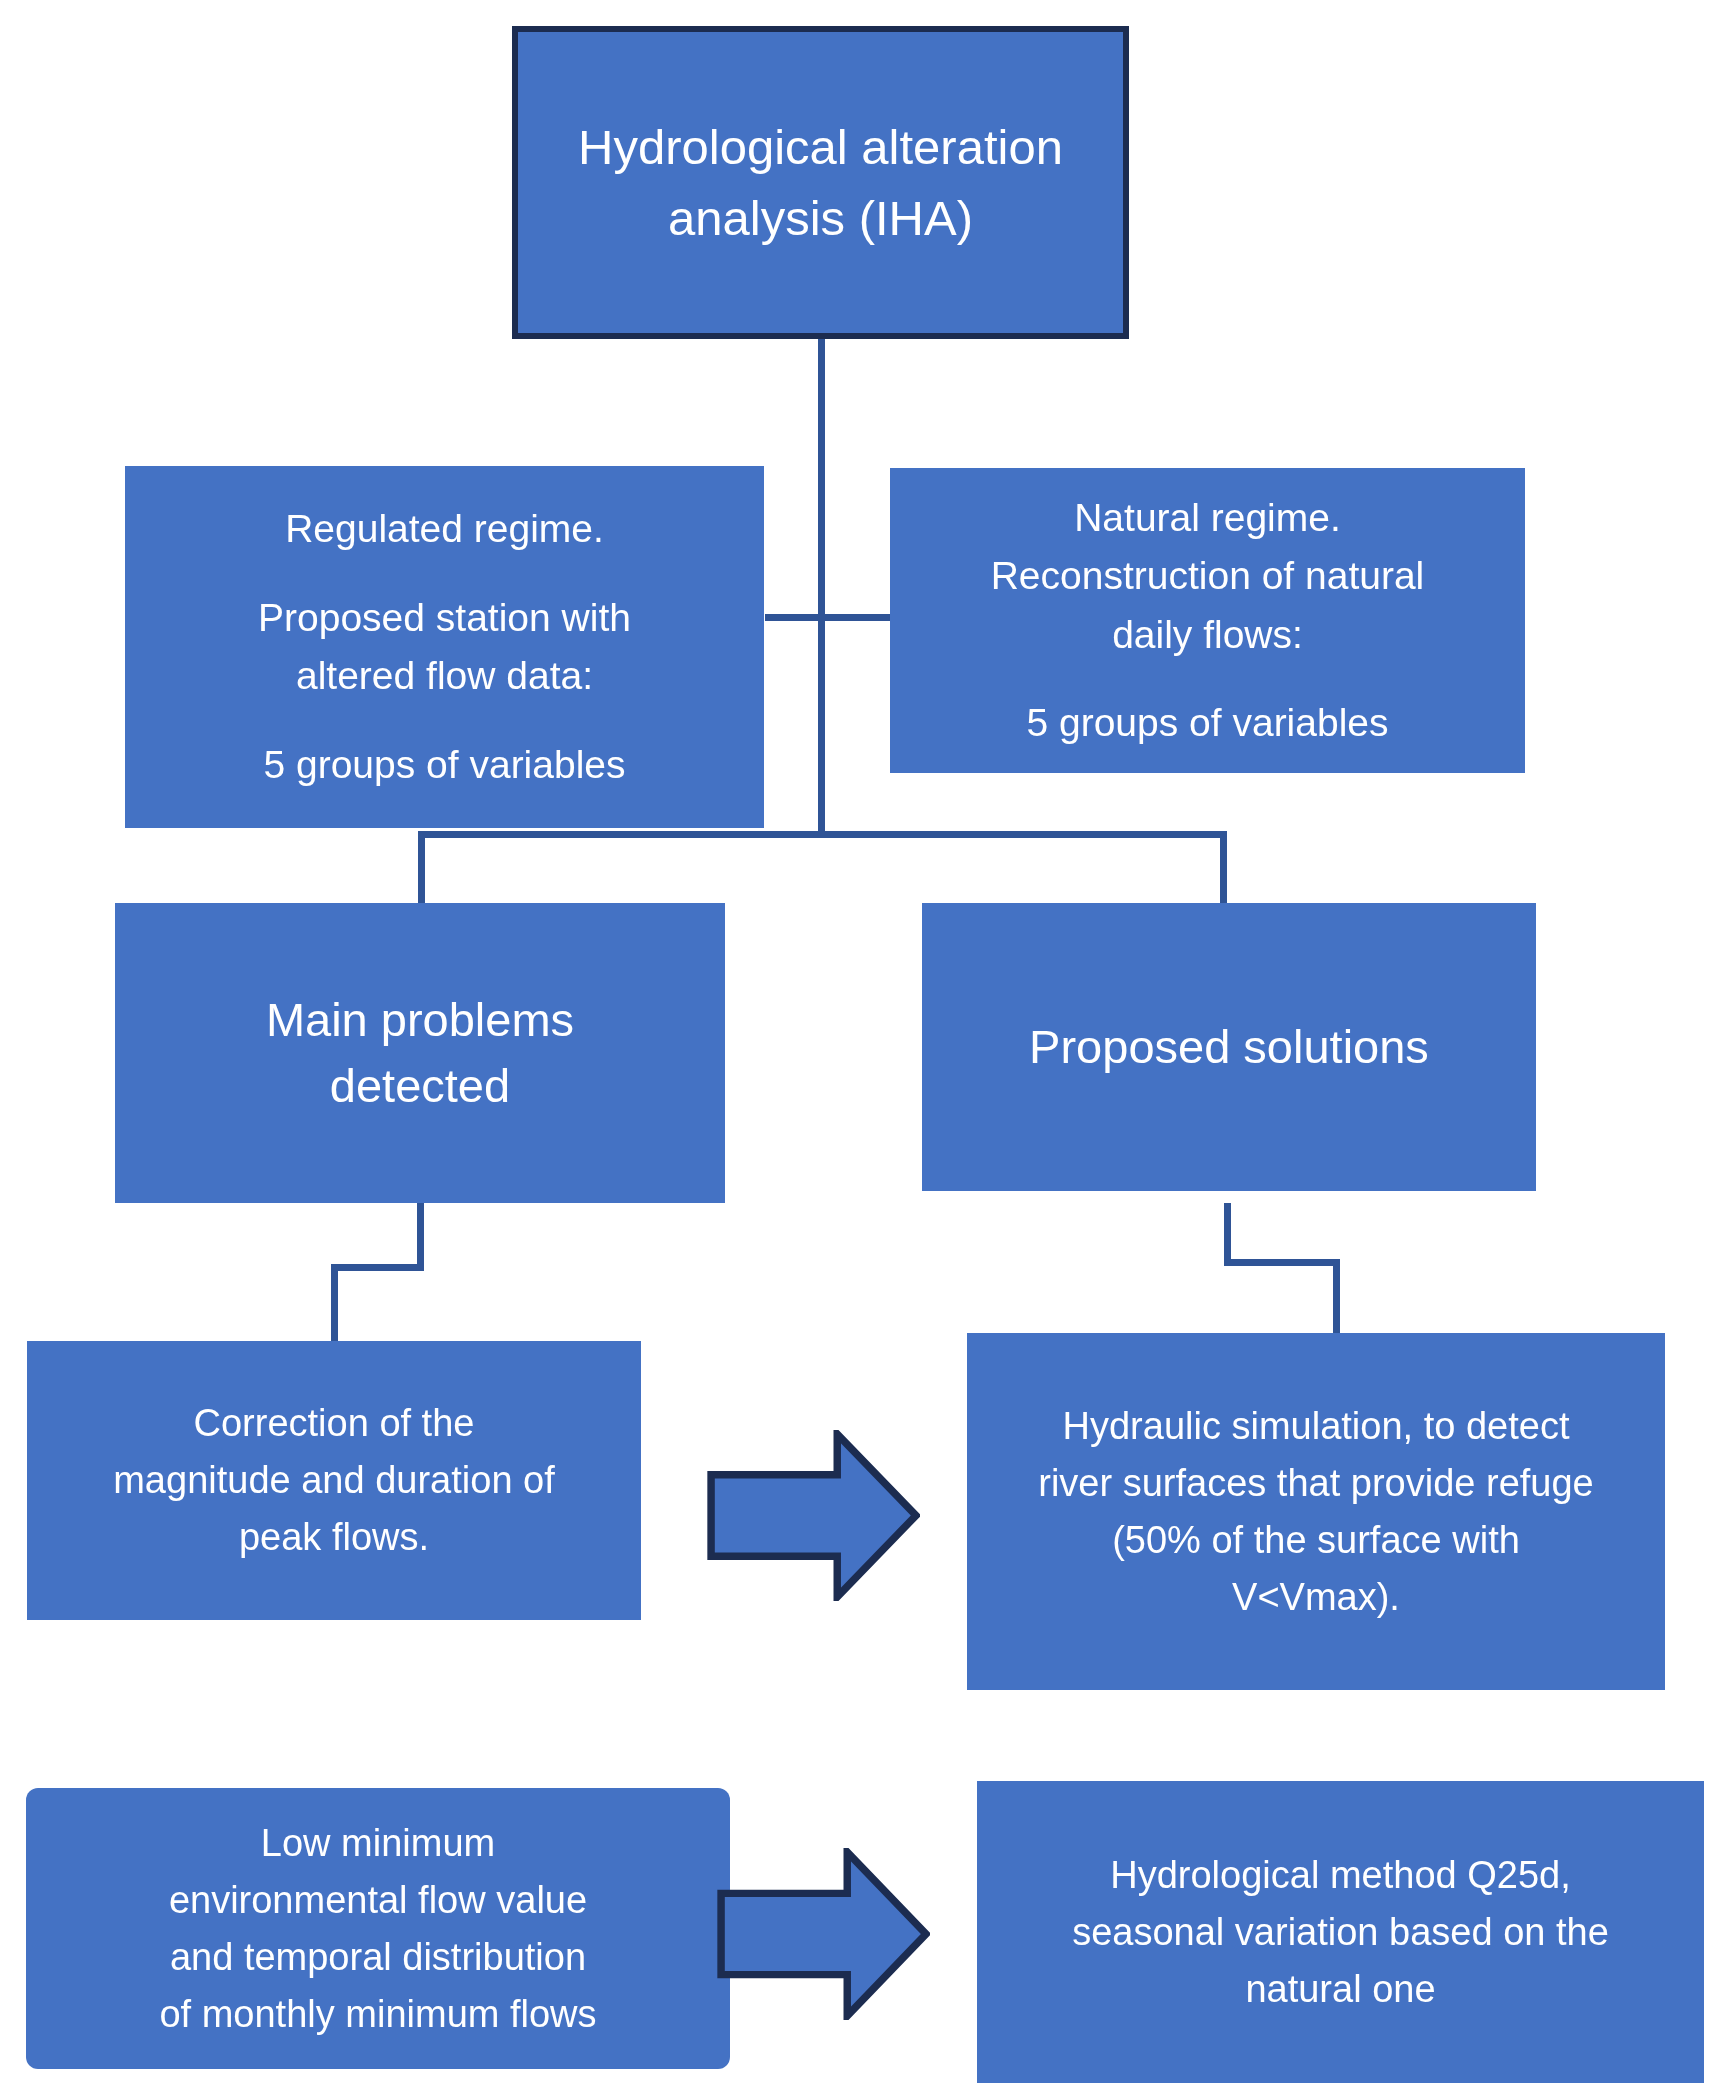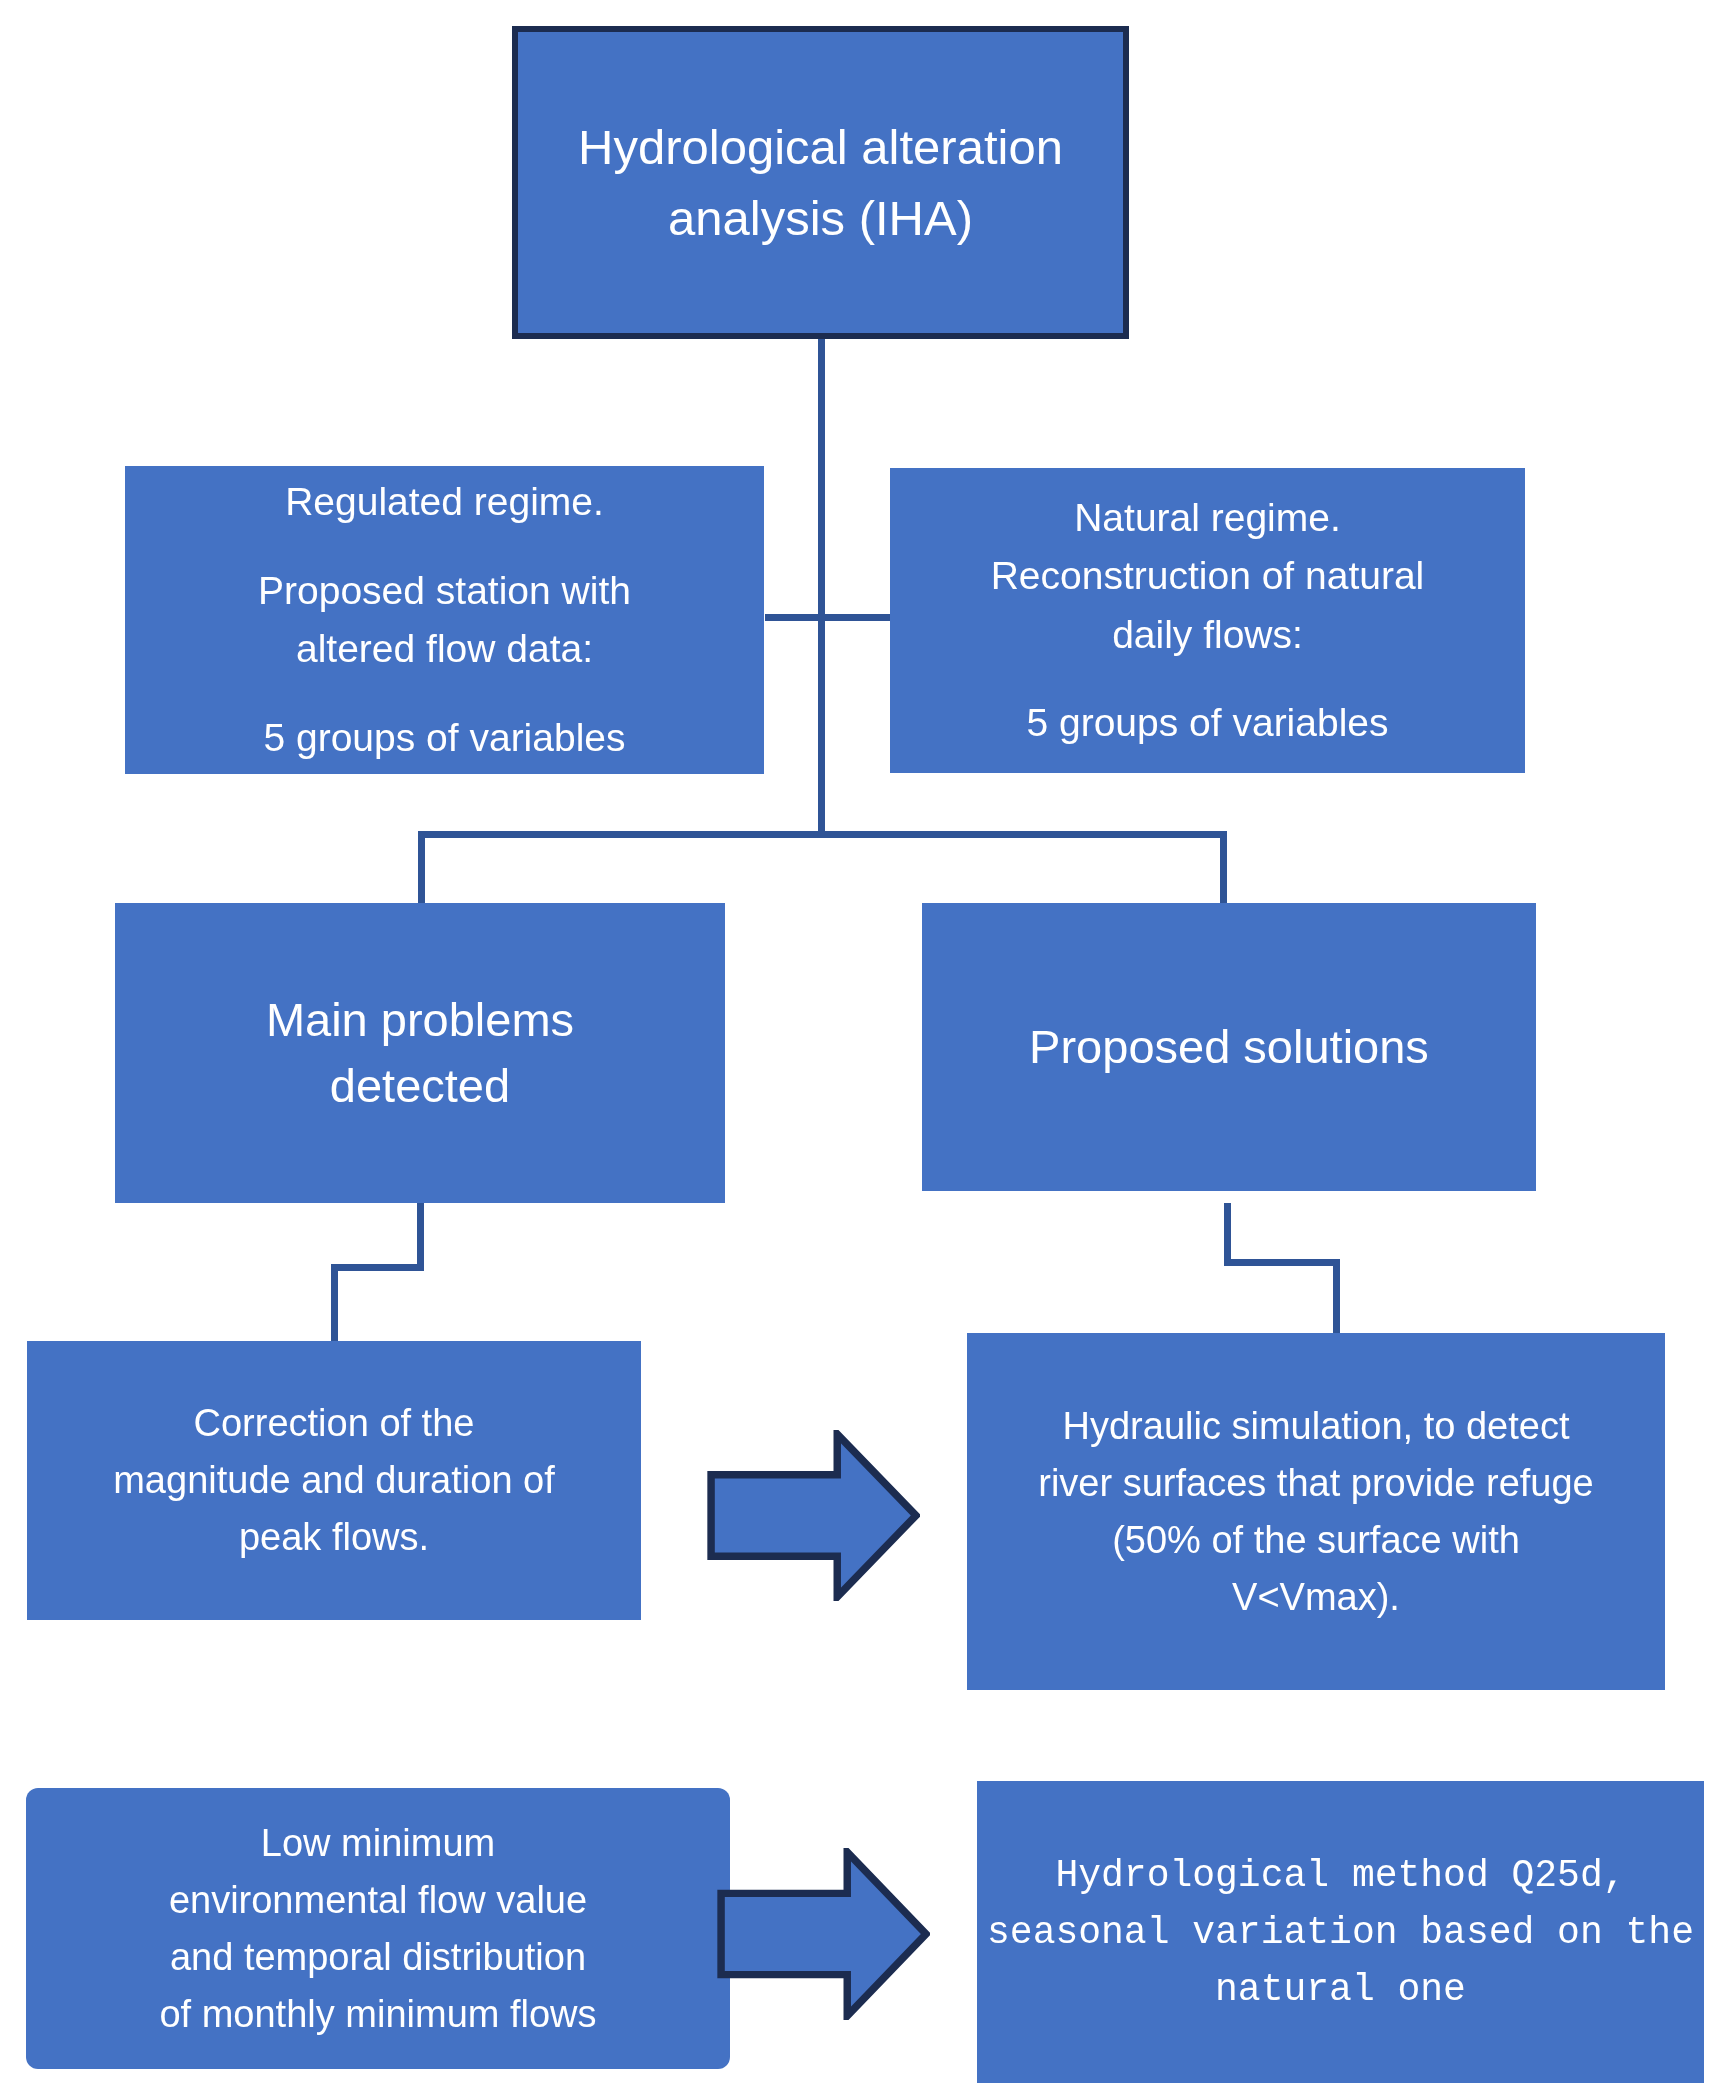--- a/index.html
+++ b/index.html
@@ -58,21 +58,21 @@
     <p>Hydrological alteration
 analysis (IHA)</p>
   </div>
 
   <div class="line" style="left:818px;top:339px;width:6.8px;height:496px;"></div>
   <div class="line" style="left:765px;top:614px;width:125px;height:6.8px;"></div>
   <div class="line" style="left:418px;top:831px;width:809px;height:6.8px;"></div>
   <div class="line" style="left:418px;top:831px;width:6.8px;height:72px;"></div>
   <div class="line" style="left:1220px;top:831px;width:6.8px;height:72px;"></div>
 
-  <div class="box body-box" style="left:125px;top:466px;width:639px;height:308px;padding:8px 68px;">
+  <div class="box body-box" style="left:125px;top:466px;width:639px;height:362px;padding:8px 68px;">
     <p>Regulated regime.</p>
     <p>Proposed station with
 altered flow data:</p>
     <p>5 groups of variables</p>
   </div>
 
   <div class="box body-box" style="left:890px;top:468px;width:635px;height:305px;padding:0 24px;">
     <p>Natural regime.
 Reconstruction of natural
 daily flows:</p>
@@ -117,20 +117,20 @@
     <p>Low minimum
 environmental flow value
 and temporal distribution
 of monthly minimum flows</p>
   </div>
 
   <svg class="arrow-svg" style="left:717px;top:1848px;" width="213" height="172" viewBox="0 0 314 254" preserveAspectRatio="none">
     <polygon points="6,67 192,67 192,6 308,127 192,248 192,187 6,187" fill="var(--box-fill)" stroke="var(--box-border)" stroke-width="11"></polygon>
   </svg>
 
-  <div class="box detail-box" style="left:977px;top:1781px;width:727px;height:302px;font-family:Liberation Mono, monospace;">
+  <div class="box detail-box" style="left:977px;top:1781px;width:727px;height:302px;">
     <p>Hydrological method Q25d,
 seasonal variation based on the
 natural one</p>
   </div>
 
 </div>
 
 
 </body></html>

